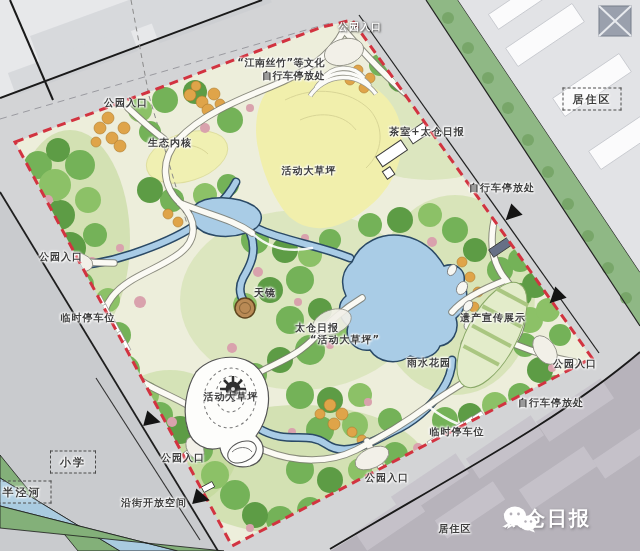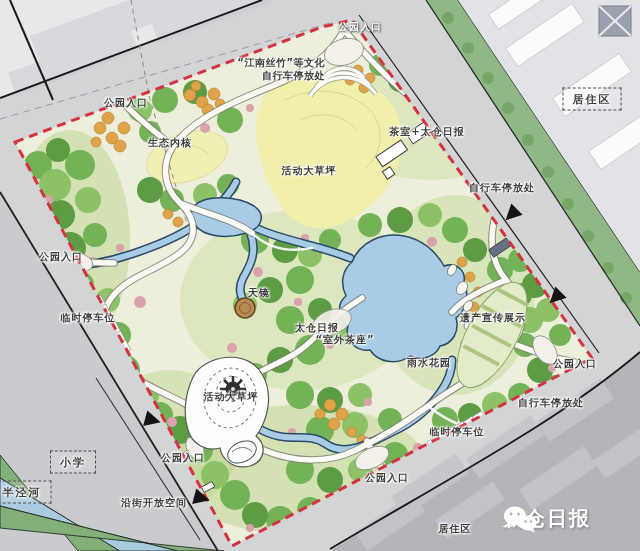--- a/index.html
+++ b/index.html
@@ -460,23 +460,23 @@
 </div>
 
 <div class="lbl" style="left:126px;top:103px">公园入口</div>
 <div class="lbl" style="left:170px;top:143px">生态内核</div>
 <div class="lbl" style="left:309px;top:171px">活动大草坪</div>
 <div class="lbl" style="left:427px;top:132px">茶室+太仓日报</div>
 <div class="lbl boxed" style="left:592px;top:99px">居住区</div>
 <div class="lbl" style="left:502px;top:188px">自行车停放处</div>
 <div class="lbl" style="left:61px;top:257px">公园入口</div>
 <div class="lbl" style="left:88px;top:318px">临时停车位</div>
-<div class="lbl" style="left:259px;top:293px">天镜</div>
+<div class="lbl" style="left:265px;top:293px">天镜</div>
 <div class="lbl" style="left:317px;top:328px">太仓日报</div>
-<div class="lbl" style="left:345px;top:340px">“室外茶座”</div>
+<div class="lbl" style="left:345px;top:340px">“活动大草坪”</div>
 <div class="lbl" style="left:429px;top:363px">雨水花园</div>
 <div class="lbl" style="left:493px;top:318px">遗产宣传展示</div>
 <div class="lbl" style="left:575px;top:364px">公园入口</div>
 <div class="lbl" style="left:551px;top:403px">自行车停放处</div>
 <div class="lbl" style="left:231px;top:397px">活动大草坪</div>
 <div class="lbl" style="left:457px;top:432px">临时停车位</div>
 <div class="lbl" style="left:387px;top:478px">公园入口</div>
 <div class="lbl" style="left:455px;top:529px">居住区</div>
 <div class="lbl boxed" style="left:73px;top:462px">小学</div>
 <div class="lbl boxed" style="left:22px;top:492px">半泾河</div>

